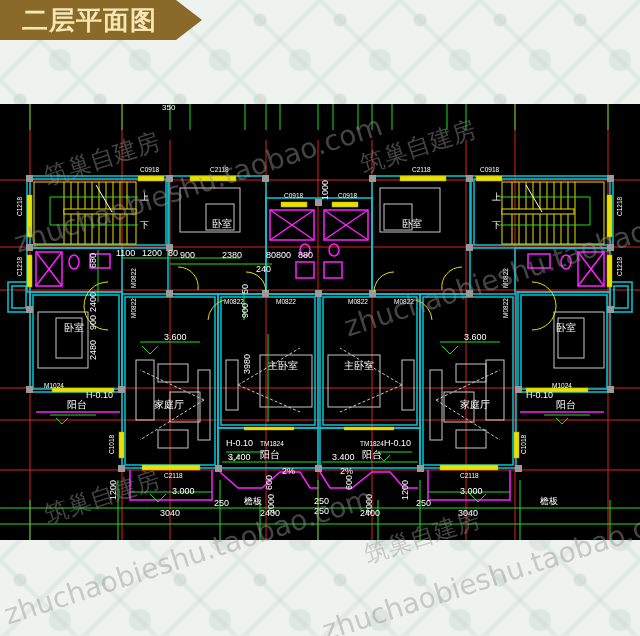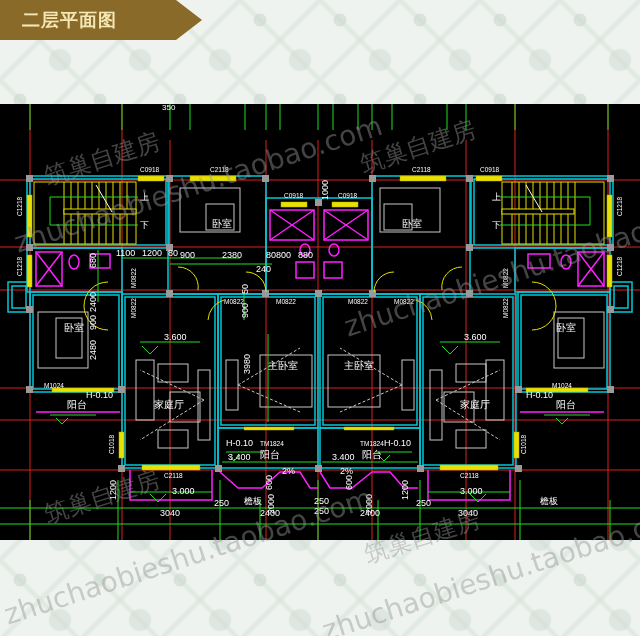--- a/index.html
+++ b/index.html
@@ -22,21 +22,21 @@
     background: #8a6a28;
   }
   .title-arrow {
     position: absolute; left: 176px; top: 0; width: 0; height: 0;
     border-top: 20px solid transparent; border-bottom: 20px solid transparent;
     border-left: 26px solid #8a6a28;
   }
   .title-text {
     position: absolute; left: 22px; top: 4px;
     font-family: "DejaVu Sans", sans-serif; font-weight: bold;
-    font-size: 18px; color: #f5e7b4; letter-spacing: 1px; line-height: 32px;
+    font-size: 26px; color: #f5e7b4; letter-spacing: 1px; line-height: 32px;
   }
   .plan {
     position: absolute; left: 0; top: 104px; width: 640px; height: 436px;
     background: #000;
   }
   .plan svg { position: absolute; left: 0; top: 0; }
   .t { font-family: "Liberation Sans", sans-serif; }
   .watermark {
     position: absolute; font-family: "DejaVu Sans", sans-serif;
     color: rgba(150,150,150,0.45); white-space: nowrap; pointer-events: none;

